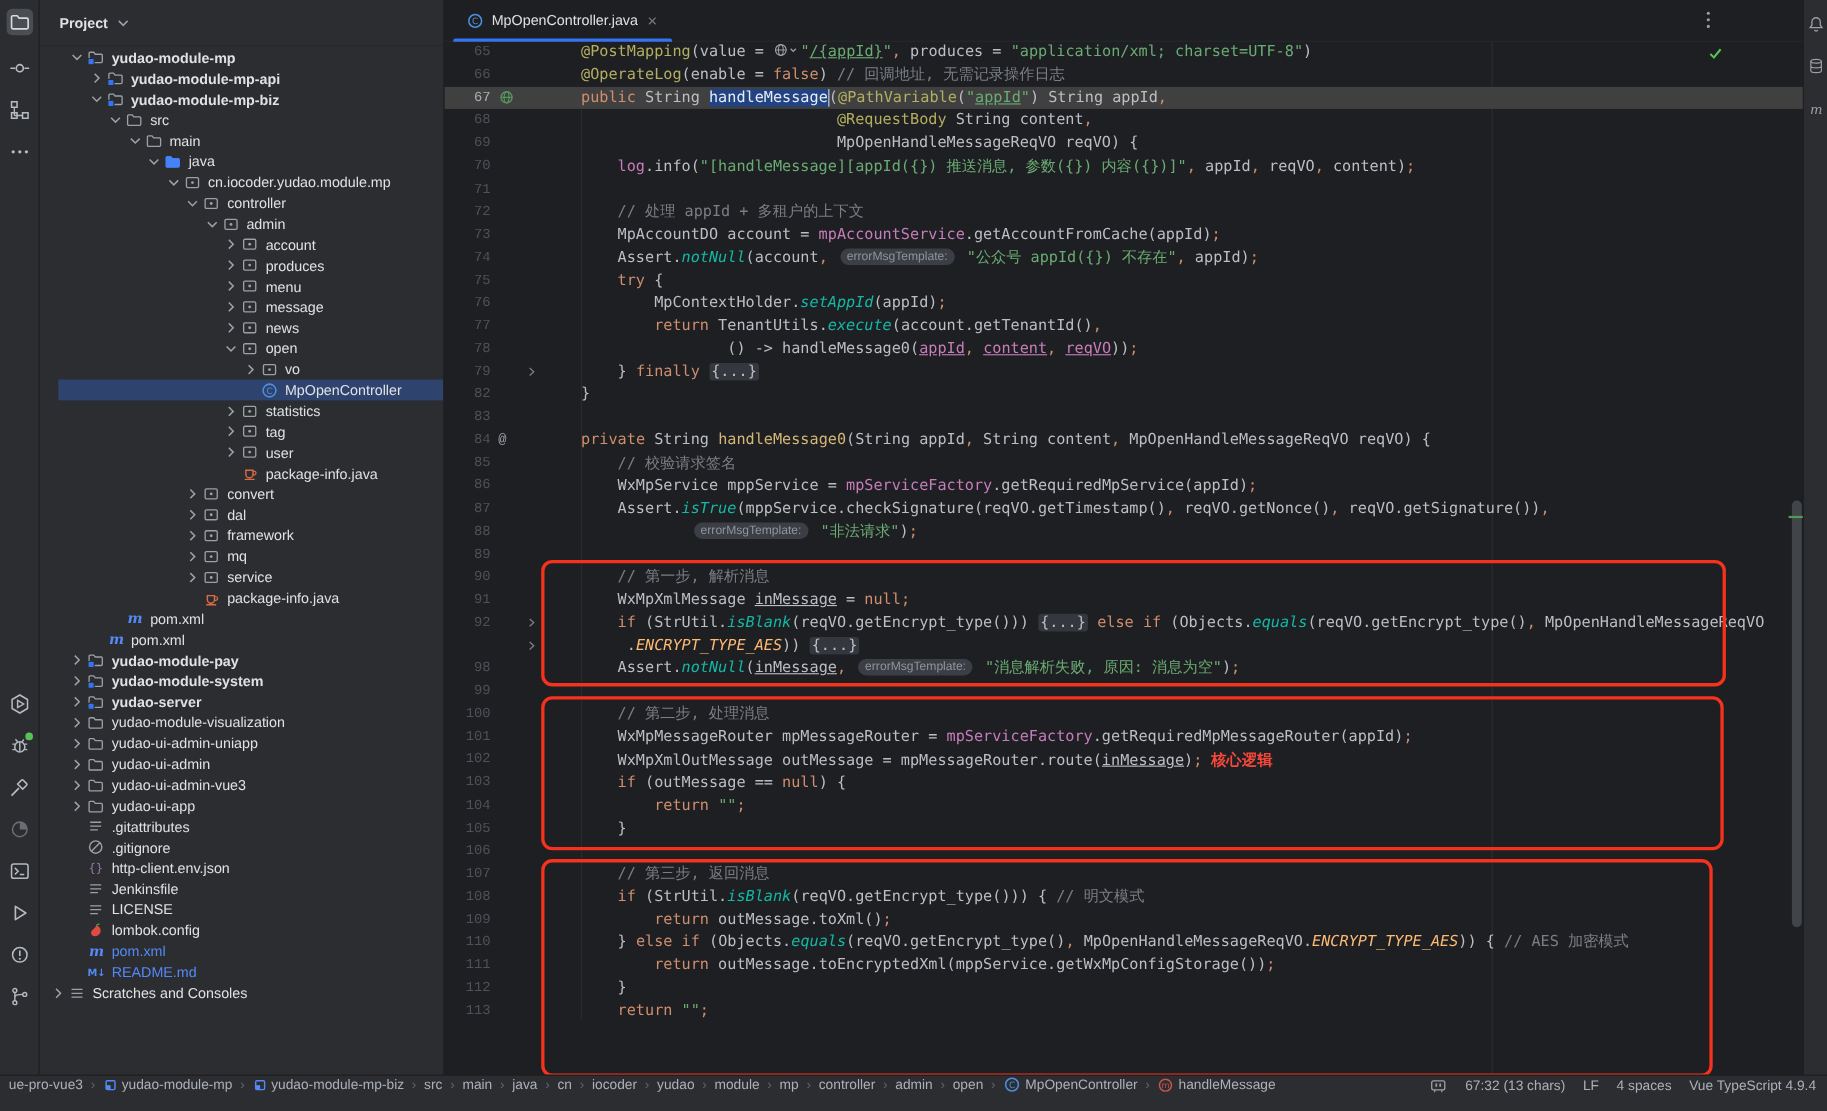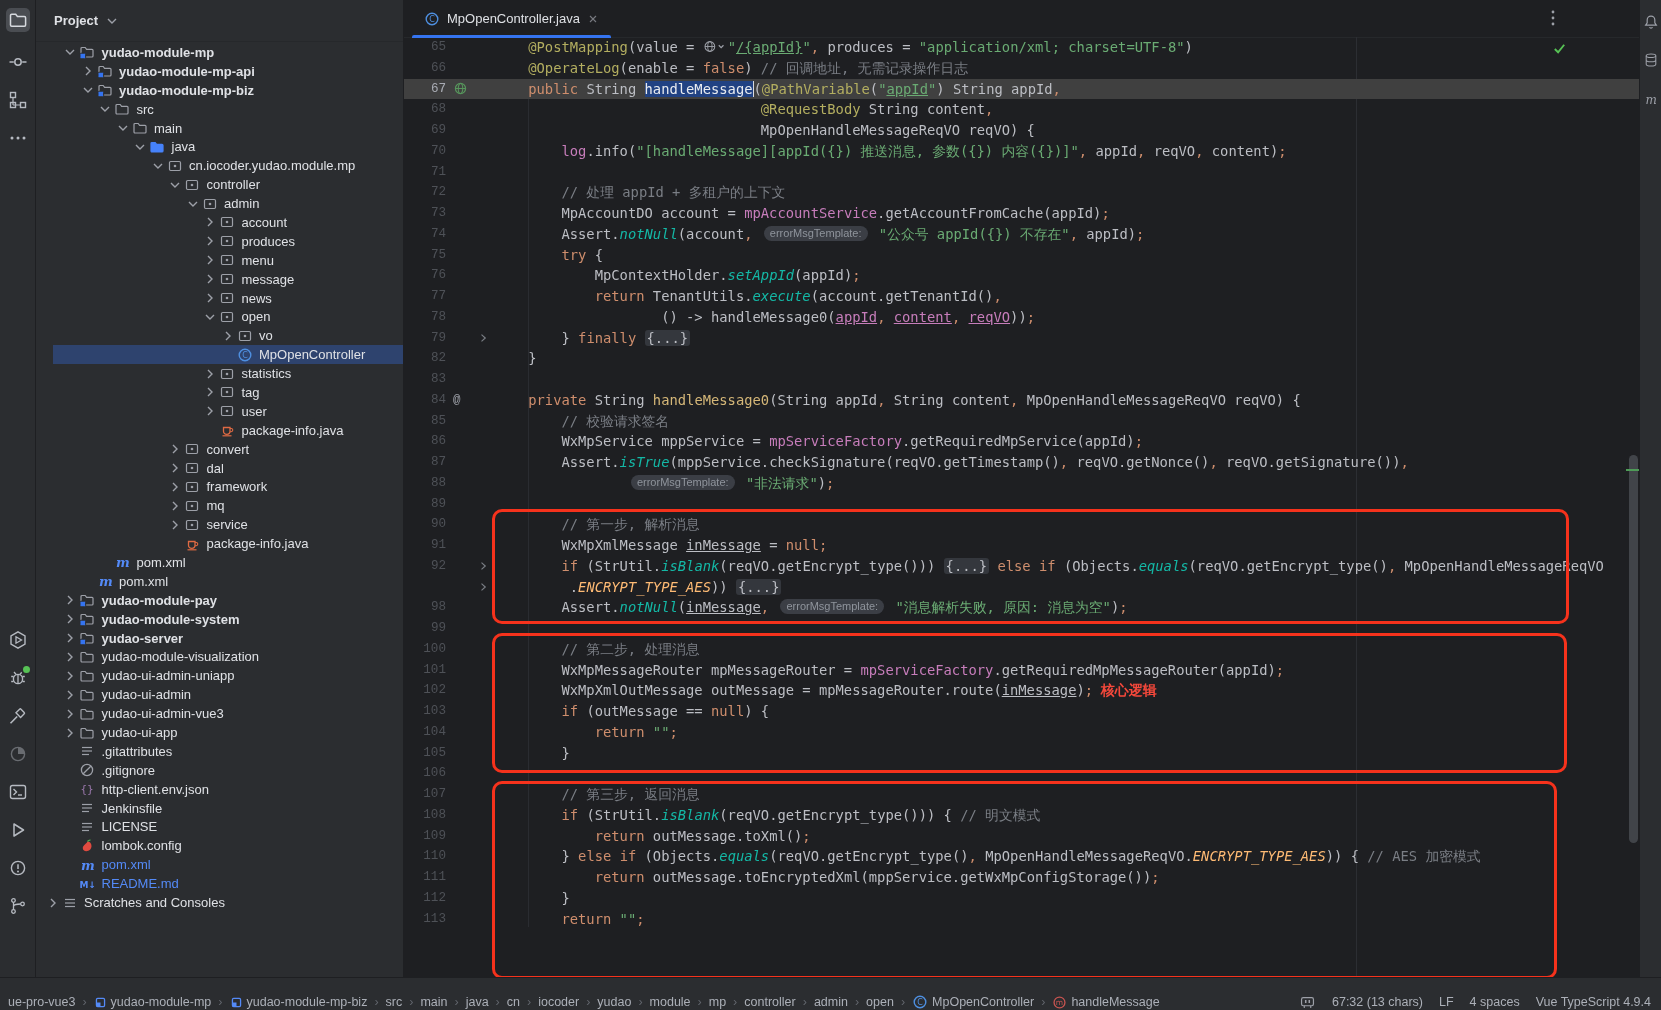--- a/index.html
+++ b/index.html
@@ -75,21 +75,21 @@
   #box3{left:88px;top:744px;width:1059px;height:192px}
   .scroll-thumb{position:absolute;left:1225px;top:418px;width:9px;height:388px;background:rgba(150,155,165,.30);border-radius:5px;cursor:pointer;z-index:2}
   .scroll-mark{position:absolute;left:1222px;top:432px;width:15px;height:2px;background:#4e9b57;z-index:2}
   .inspect-ok{position:absolute;left:1148px;top:4px;z-index:2;cursor:pointer}
 
   
   .stripe-right{position:absolute;right:0;top:0;width:21px;bottom:32px;background:#2b2d30;border-left:1px solid #1e1f22;z-index:6}
   .ricon{position:absolute;left:50%;transform:translateX(-50%);cursor:pointer}
 
   
-  .statusbar{position:absolute;left:0;right:0;bottom:0;height:32px;background:#2b2d30;border-top:1px solid #1e1f22;display:flex;align-items:flex-end;padding:0 10px 0 8px;font-size:12.5px;color:#acb0b8;z-index:7}
+  .statusbar{position:absolute;left:0;right:0;bottom:0;height:32px;background:#2b2d30;border-top:1px solid #1e1f22;display:flex;align-items:flex-start;padding:0 10px 0 8px;font-size:12.5px;color:#acb0b8;z-index:7}
   .crumbs{display:flex;align-items:center;gap:7px;flex:1;min-width:0;overflow:hidden;white-space:nowrap}
   .crumb{display:flex;align-items:center;gap:4px;cursor:pointer}
   .sep{color:#62666d}
   .status-right{display:flex;align-items:center;gap:16px;white-space:nowrap}
   .sr-item{cursor:pointer}
 </style>
 </head>
 <body>
 
 <div>

